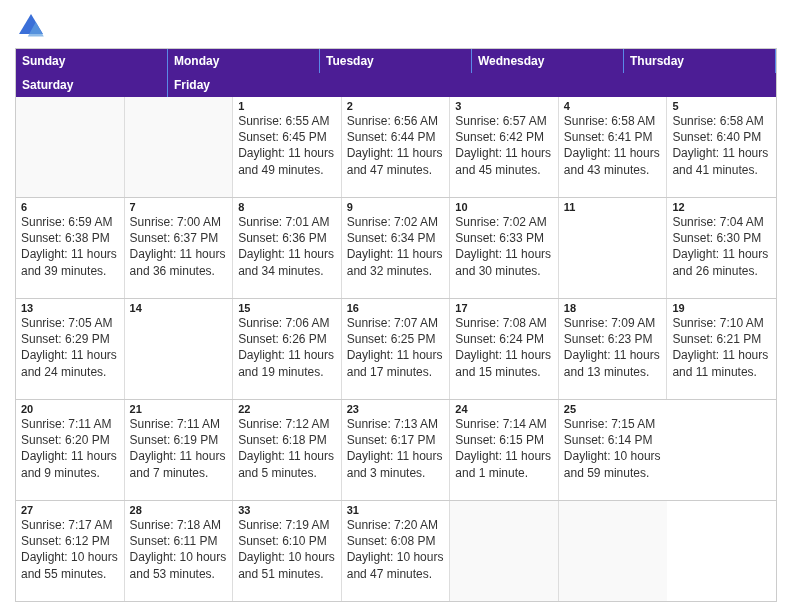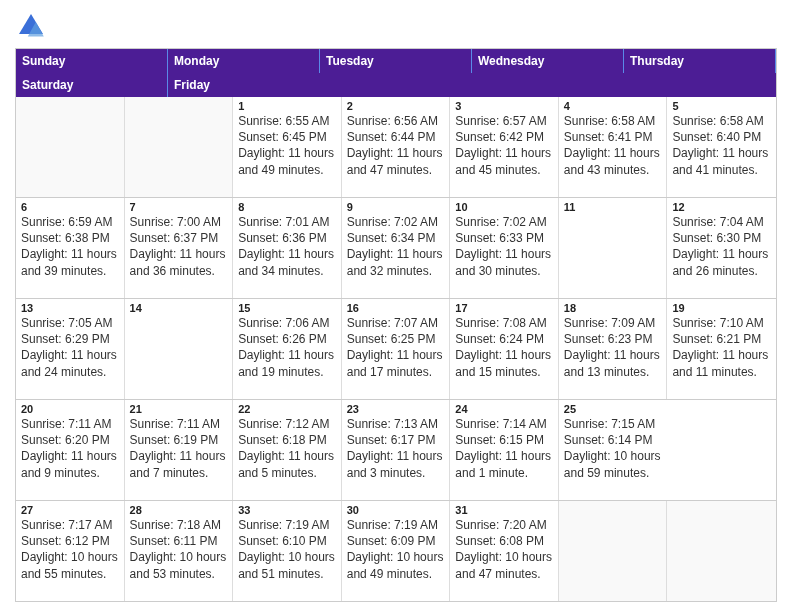--- a/index.html
+++ b/index.html
@@ -308,26 +308,20 @@
 Sunset: 6:11 PM
 Daylight: 10 hours and 53 minutes.</div>
           </div>
           <div class="cal-cell">
             <span class="day-num">33</span>
             <div class="cell-info">Sunrise: 7:19 AM
 Sunset: 6:10 PM
 Daylight: 10 hours and 51 minutes.</div>
           </div>
           <div class="cal-cell">
-            <span class="day-num">30</span>
-            <div class="cell-info">Sunrise: 7:19 AM
-Sunset: 6:09 PM
-Daylight: 10 hours and 49 minutes.</div>
-          </div>
-          <div class="cal-cell">
             <span class="day-num">31</span>
             <div class="cell-info">Sunrise: 7:20 AM
 Sunset: 6:08 PM
 Daylight: 10 hours and 47 minutes.</div>
           </div>
           <div class="cal-cell empty"></div>
           <div class="cal-cell empty"></div>
         </div>
       </div>
   </div>

